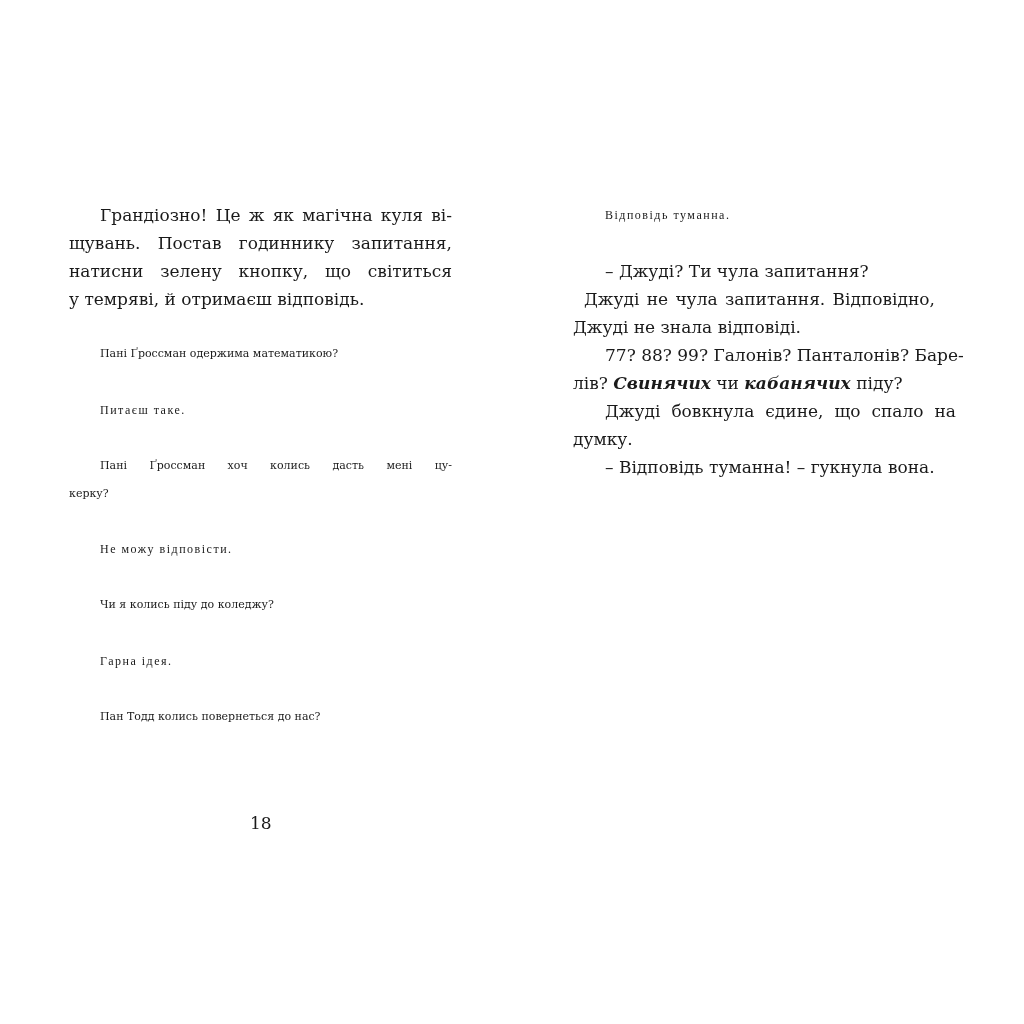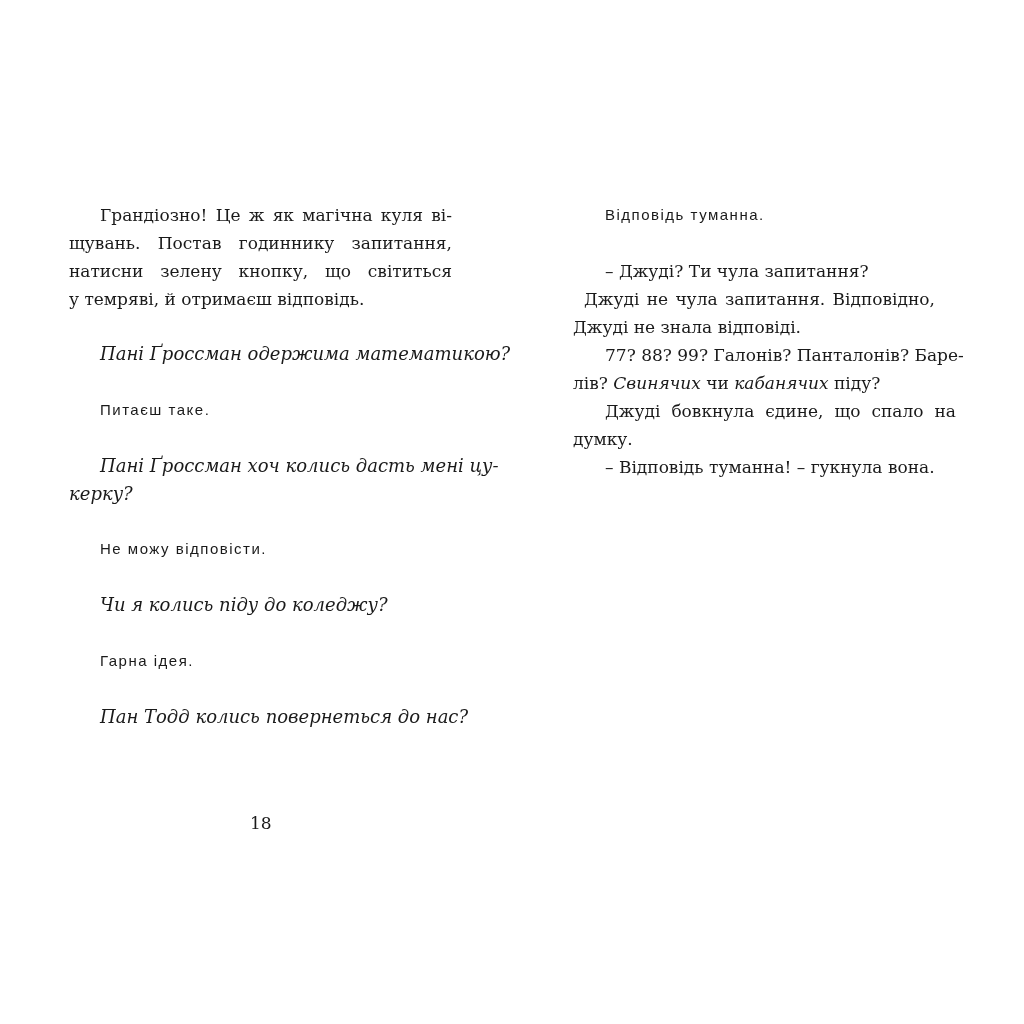--- a/index.html
+++ b/index.html
@@ -1,22 +1,22 @@
 <!DOCTYPE html>
 <html><head>
   <meta charset="utf-8">
   <style>
     html, body { margin: 0; padding: 0; background: #ffffff; }
     body { width: 1024px; height: 1024px; position: relative; overflow: hidden; color: #1a1a1a; }
     .serif { font-family: "DejaVu Serif", "Liberation Serif", serif; font-size: 17px; }
-    .mono { font-family: Liberation Sans, sans-serif; font-size: 15px; letter-spacing: 1.5px; text-align: center; }
-    .ital { font-family: "DejaVu Serif", "Liberation Serif", serif; font-style: italic; font-size: 18px; }
+    .mono { font-family: Liberation Serif, serif; font-size: 12px; letter-spacing: 1.5px; text-align: center; }
+    .ital { font-family: "DejaVu Serif", "Liberation Serif", serif; font-size: 11px; }
     .line { position: absolute; white-space: nowrap; line-height: 28px; }
     .justify { text-align: justify; text-align-last: justify; }
-    .bi { font-style: italic; font-weight: normal; }
+    .bi { font-style: italic; font-weight: bold; }
     .pagenum { position: absolute; font-family: "DejaVu Serif", "Liberation Serif", serif; font-size: 17px; }
   </style>
 </head>
 <body>
 
 <div>
   <div class="line serif justify" style="left:100px; top:201px; width:352px;">Грандіозно! Це ж як магічна куля ві-</div>
   <div class="line serif justify" style="left:69px; top:229px; width:383px;">щувань. Постав годиннику запитання,</div>
   <div class="line serif justify" style="left:69px; top:257px; width:383px;">натисни зелену кнопку, що світиться</div>
   <div class="line serif" style="left:69px; top:285px;">у темряві, й отримаєш відповідь.</div>

